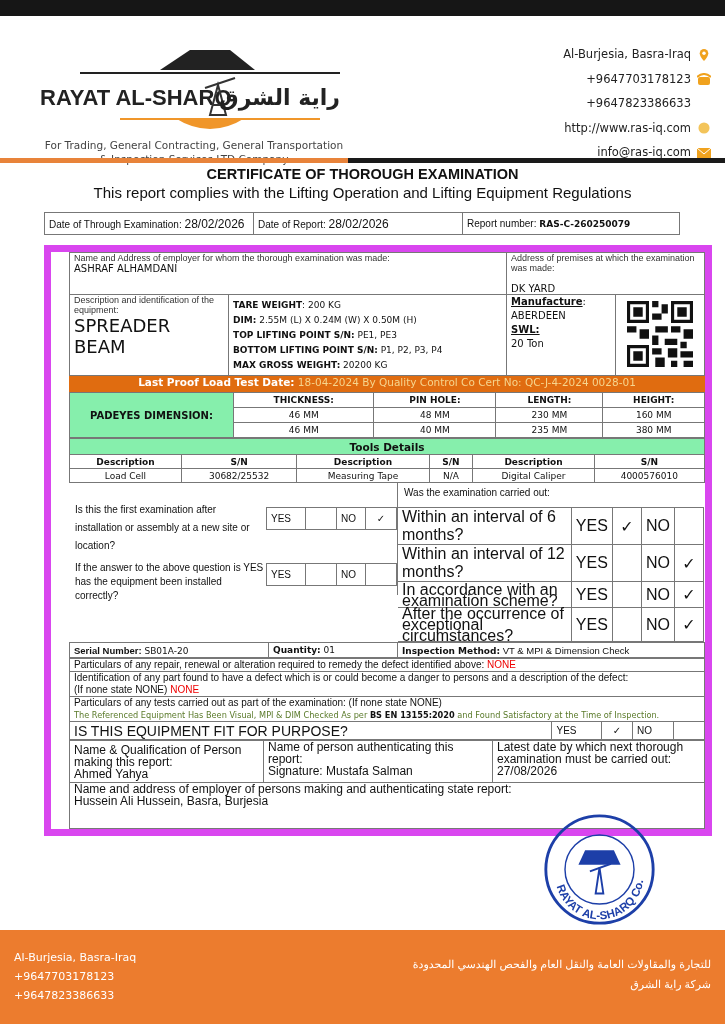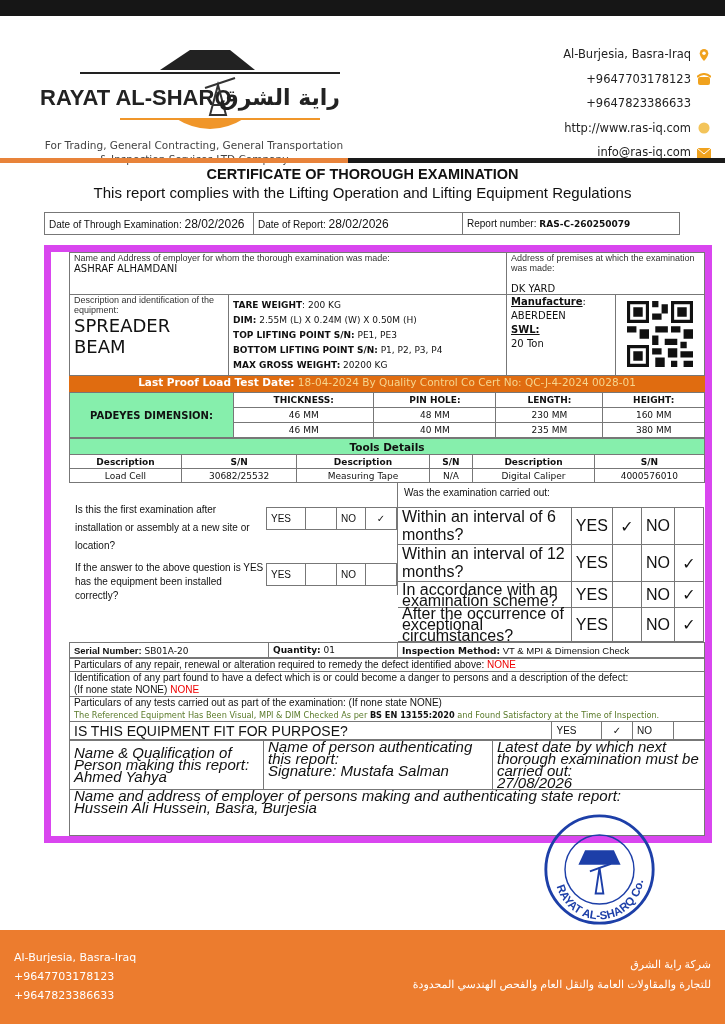--- a/index.html
+++ b/index.html
@@ -275,21 +275,21 @@
     <tr style="height:18px;">
           <td style="font-weight:normal;font-size:14px;">IS THIS EQUIPMENT FIT FOR PURPOSE?</td>
           <td>YES</td>
           <td class="chk">✓</td>
           <td>NO</td>
           <td class="chk"></td>
         </tr>
   </tbody>
     </table>
 
-  <table style="width:636px;font-size:15px;font-style:italic;">
+  <table style="width:636px;font-size:12px;">
     <tbody>
         <tr style="height:42px;">
       <td style="width:185px;line-height:12px;">
             <div>Name &amp; Qualification of Person making this report:</div>
             <div>Ahmed Yahya</div>
           </td>
       <td style="width:220px;vertical-align:top;line-height:12px;">
             <div>Name of person authenticating this report:</div>
             <div style="margin-top:0;">Signature: Mustafa Salman</div>
           </td>
@@ -318,16 +318,16 @@
   <text font-family="Liberation Sans, sans-serif" font-weight="bold" font-size="12" fill="#1d3fa8"><textPath href="#arcb" startOffset="8%">RAYAT AL-SHARQ Co.</textPath></text>
 </svg>
 
 <div class="footer">
   <div class="l">
     <div>Al-Burjesia, Basra-Iraq</div>
     <div>+9647703178123</div>
     <div>+9647823386633</div>
   </div>
   <div class="r">
+    <div>للتجارة والمقاولات العامة والنقل العام والفحص الهندسي المحدودة</div>
     <div>شركة راية الشرق</div>
-    <div>للتجارة والمقاولات العامة والنقل العام والفحص الهندسي المحدودة</div>
   </div>
 </div>
 
 </body></html>

